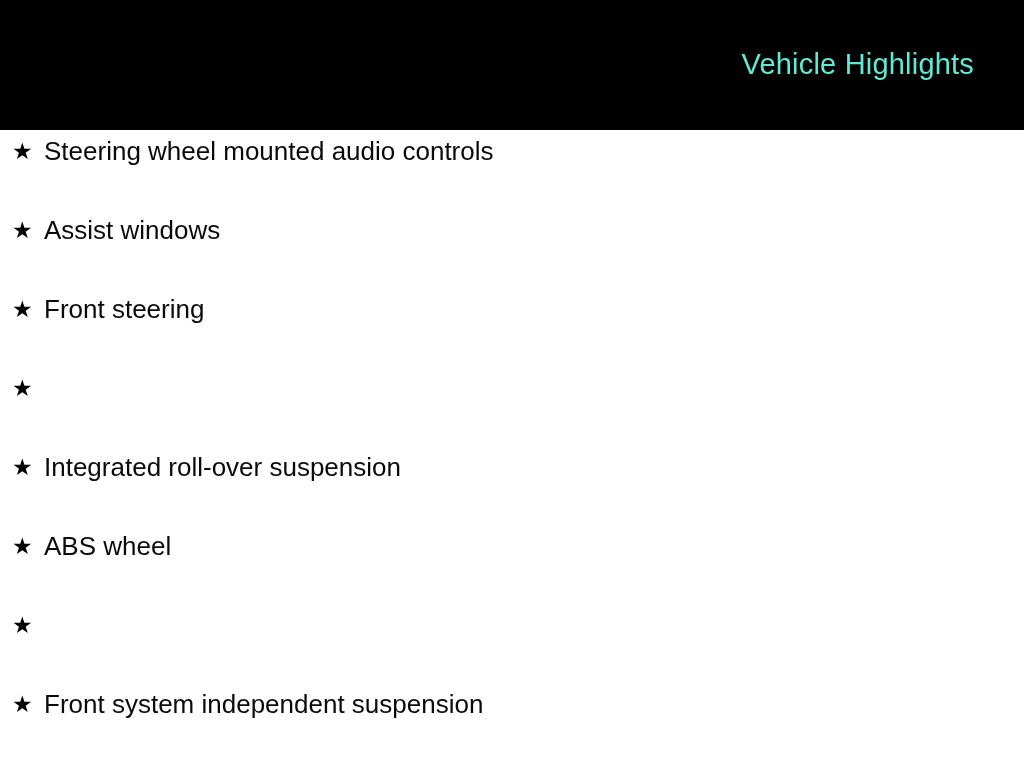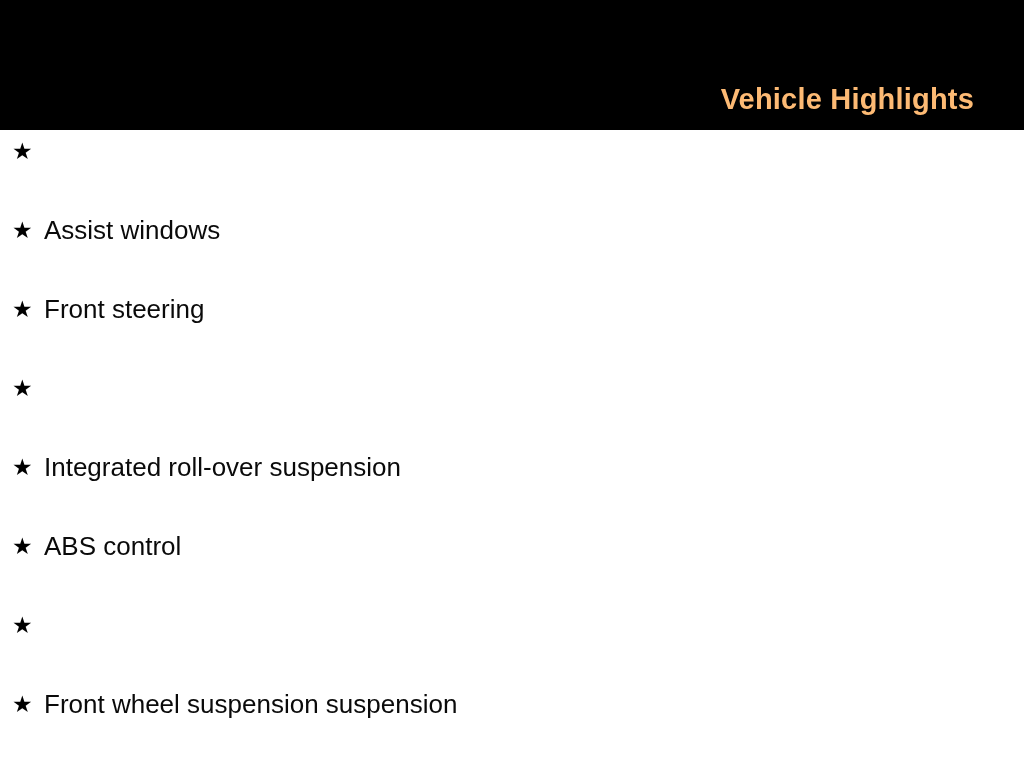--- a/index.html
+++ b/index.html
@@ -25,27 +25,26 @@
     left: 0;
     width: 1024px;
     height: 130px;
     background: #000000;
     box-sizing: border-box;
   }
   .header-title {
     position: absolute;
     right: 50px;
     top: 48px;
-    color: #fdba74;
+    color: #5eead4;
     font-size: 29px;
-    font-weight: 700;
+    font-weight: 400;
     letter-spacing: 0.2px;
     white-space: nowrap;
     font-family: "Liberation Sans", sans-serif;
-    margin-top: 35px;
   }
   .features-list {
     position: absolute;
     top: 130px;
     left: 0;
     width: 1024px;
     padding: 0;
     margin: 0;
     list-style: none;
   }
@@ -81,20 +80,21 @@
 <div class="slide">
 
   <div class="header-bar">
     <div class="header-title">Vehicle Highlights</div>
   </div>
 
   <ul class="features-list">
 
     <li class="feature-item">
       <span class="bullet-star">★</span>
+      <span class="feature-text">Steering wheel mounted audio controls</span>
     </li>
 
     <li class="feature-item">
       <span class="bullet-star">★</span>
       <span class="feature-text">Assist windows</span>
     </li>
 
     <li class="feature-item">
       <span class="bullet-star">★</span>
       <span class="feature-text">Front steering</span>
@@ -104,27 +104,27 @@
       <span class="bullet-star">★</span>
     </li>
 
     <li class="feature-item">
       <span class="bullet-star">★</span>
       <span class="feature-text">Integrated roll-over suspension</span>
     </li>
 
     <li class="feature-item">
       <span class="bullet-star">★</span>
-      <span class="feature-text">ABS control</span>
+      <span class="feature-text">ABS wheel</span>
     </li>
 
     <li class="feature-item">
       <span class="bullet-star">★</span>
     </li>
 
     <li class="feature-item">
       <span class="bullet-star">★</span>
-      <span class="feature-text">Front wheel suspension suspension</span>
+      <span class="feature-text">Front system independent suspension</span>
     </li>
 
   </ul>
 
 </div>
 
 </body></html>

